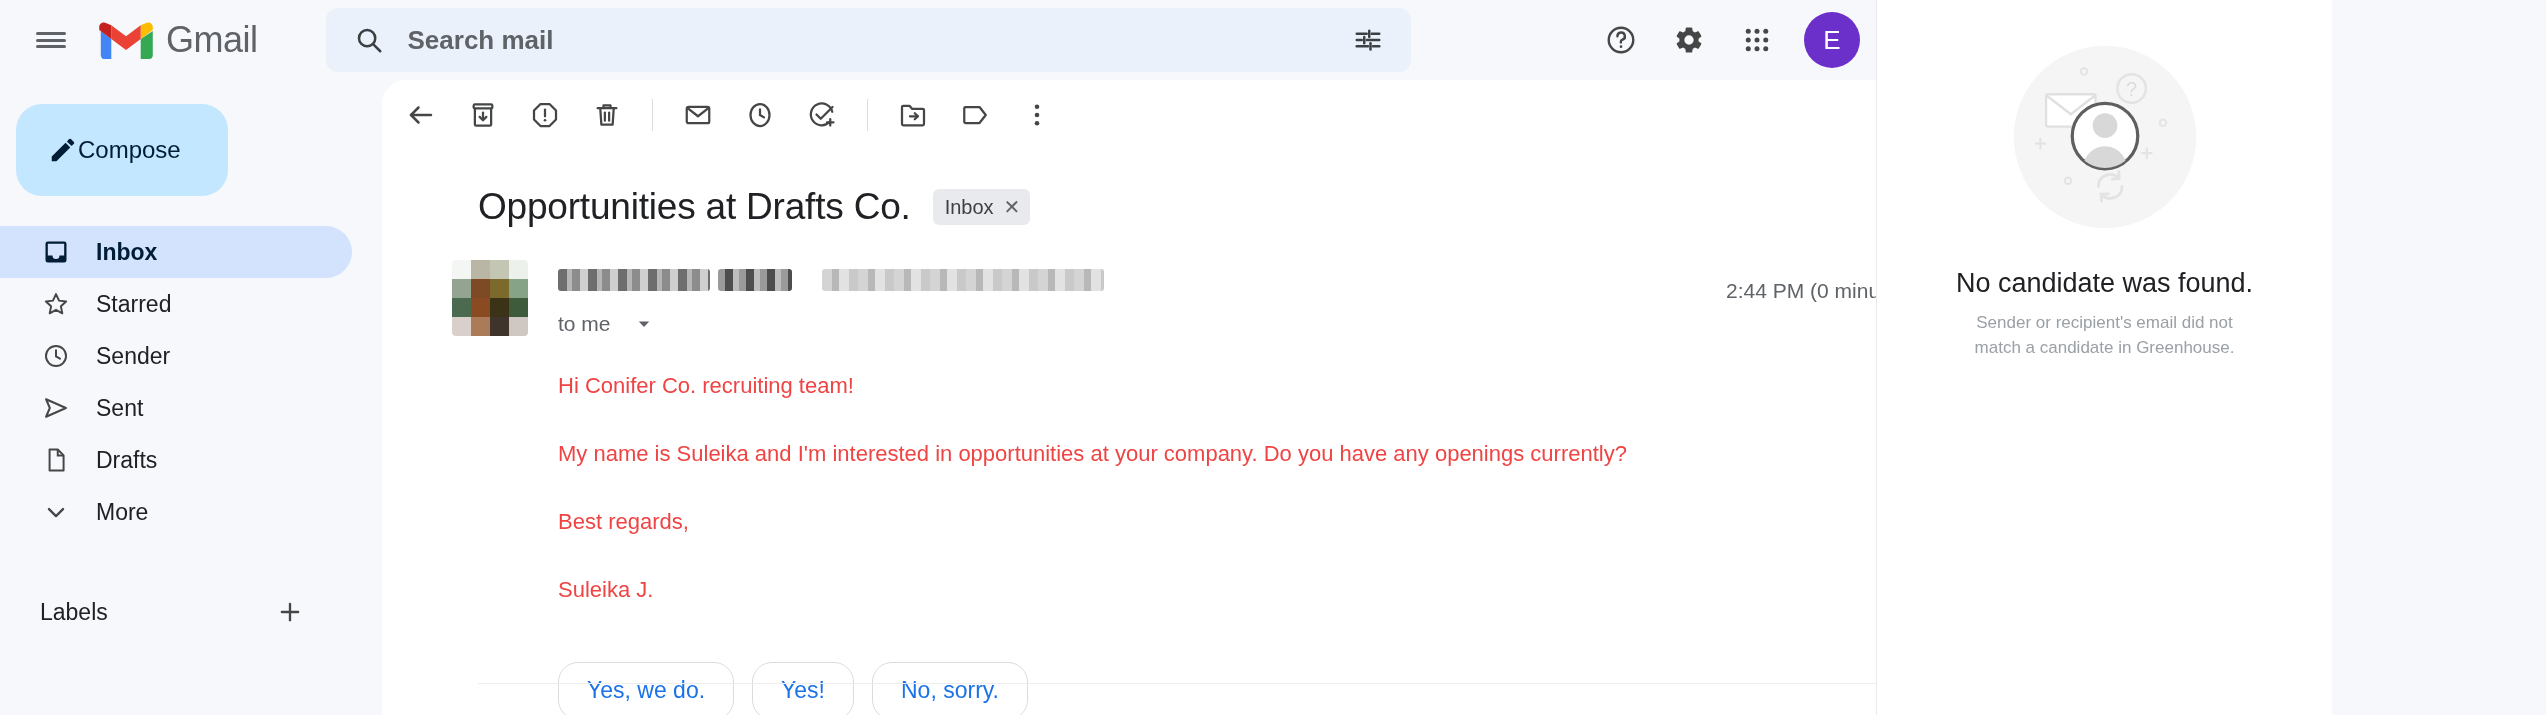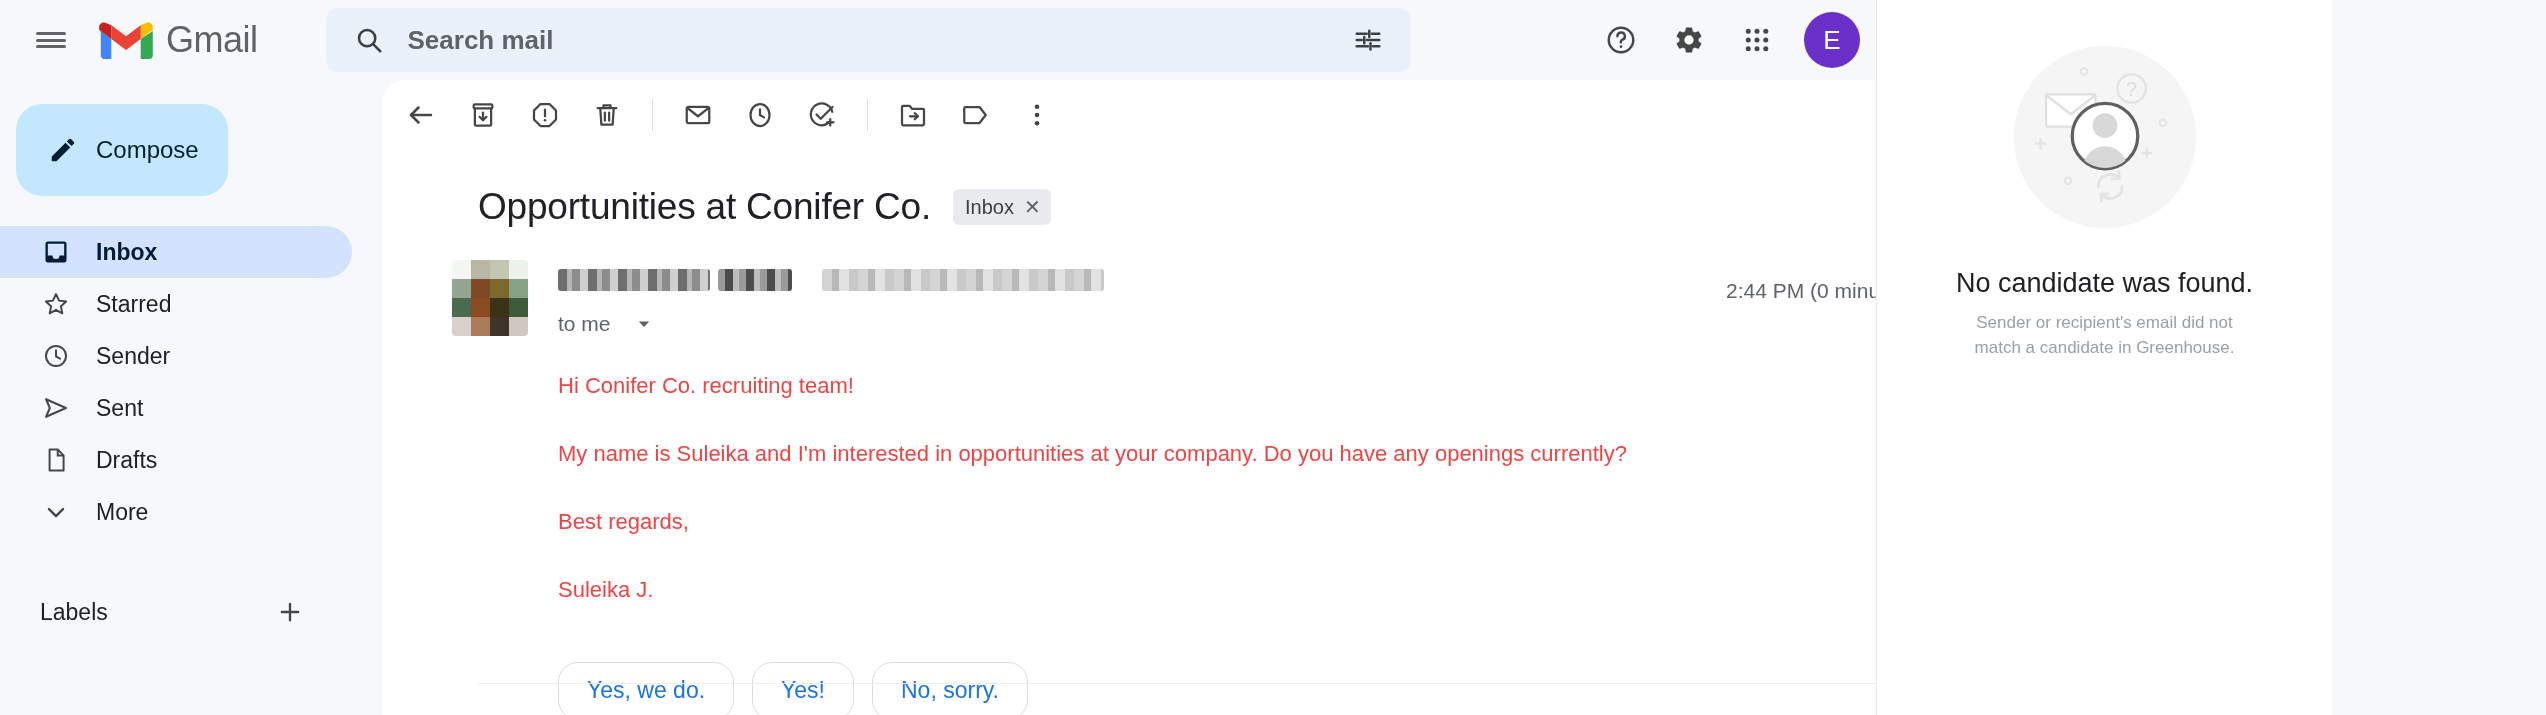--- a/index.html
+++ b/index.html
@@ -28,21 +28,21 @@
 
   .top-right { position: absolute; right: 456px; top: 0; height: 80px; display: flex; align-items: center; gap: 6px; padding-right: 16px; }
   .icon-btn { width: 62px; height: 62px; border-radius: 50%; display: flex; align-items: center; justify-content: center; cursor: pointer; }
   .avatar-e { width: 56px; height: 56px; border-radius: 50%; background: #6B30C9; color: #fff; display: flex; align-items: center; justify-content: center; font-size: 26px; margin-left: 10px; cursor: pointer; }
 
   
   .body { flex: 1; display: flex; min-height: 0; }
 
   
   .sidebar { width: 382px; flex: 0 0 382px; background: #F6F8FC; padding-top: 8px; }
-  .compose { margin: 16px 0 0 16px; width: 212px; height: 92px; background: #C2E7FF; border-radius: 26px; display: flex; align-items: center; gap: 18px; padding-left: 32px; cursor: pointer; }
+  .compose { margin: 16px 0 0 16px; width: 212px; height: 92px; background: #C2E7FF; border-radius: 26px; display: flex; align-items: center; padding-left: 32px; cursor: pointer; }
   .compose-label { font-size: 24px; color: #001D35; }
   .navlist { margin-top: 30px; }
   .navitem { height: 52px; display: flex; align-items: center; gap: 26px; padding-left: 42px; border-radius: 0 26px 26px 0; margin-right: 30px; cursor: pointer; color: #202124; }
   .navitem .label { font-size: 23px; }
   .navitem.active { background: #D3E3FD; }
   .navitem.active .label { font-weight: bold; color: #001D35; }
   .labels-row { margin-top: 48px; height: 52px; display: flex; align-items: center; justify-content: space-between; padding: 0 42px 0 40px; margin-right: 30px; }
   .labels-title { font-size: 23px; color: #202124; }
   .plus-btn { width: 40px; height: 40px; display: flex; align-items: center; justify-content: center; border-radius: 50%; cursor: pointer; }
 
@@ -323,21 +323,21 @@
           </div>
           <div class="pg-btn">
             <svg width="26" height="26" viewBox="0 0 24 24" fill="none" stroke="#3C4043" stroke-width="2.1" stroke-linecap="round" stroke-linejoin="round">
               <polyline points="9.5,5 16.5,12 9.5,19"></polyline>
             </svg>
           </div>
         </div>
       </div>
 
       <div class="subject-row">
-        <span class="subject">Opportunities at Conifer Co.</span>
+        <span class="subject">Opportunities at Drafts Co.</span>
         <span class="chip">
           <span class="chip-label">Inbox</span>
           <span class="chip-x">✕</span>
         </span>
         <div class="subject-actions">
           <div class="tb-btn">
             <svg width="28" height="28" viewBox="0 0 24 24" fill="none" stroke="#444746" stroke-width="1.8" stroke-linejoin="round">
               <path d="M7 9V3.6h10V9"></path>
                 <rect x="3.4" y="9" width="17.2" height="7" rx="1.3"></rect>
               <rect x="7" y="14.2" width="10" height="6.2"></rect>

